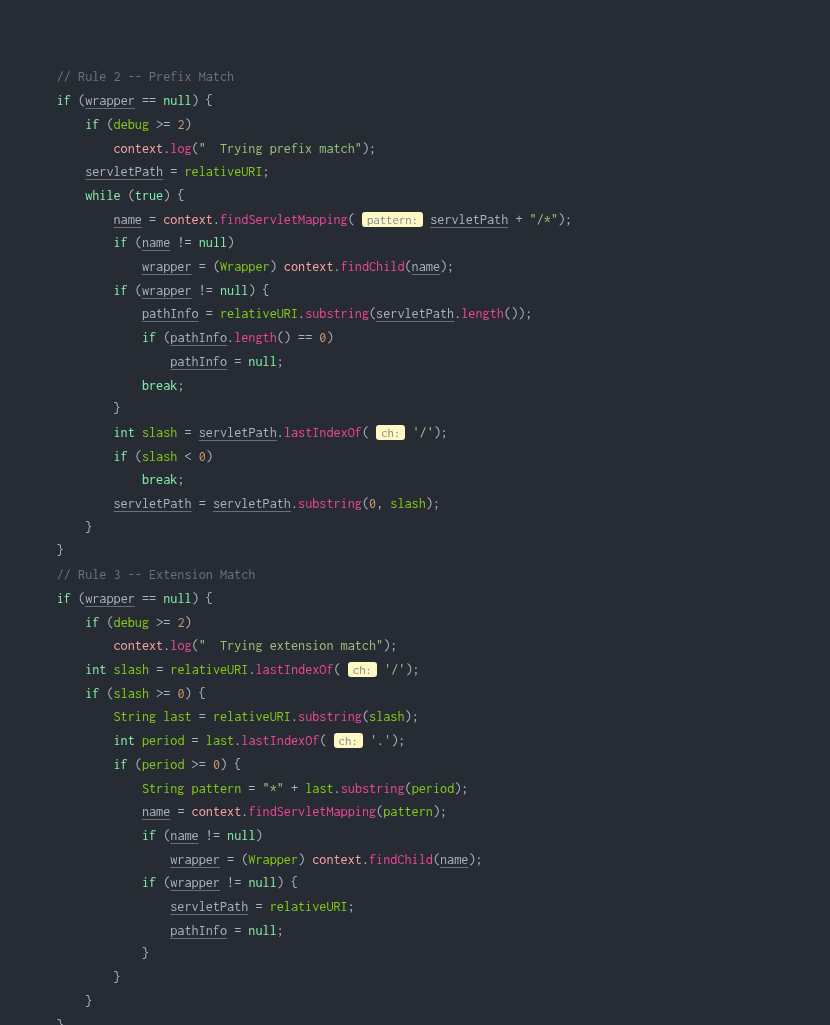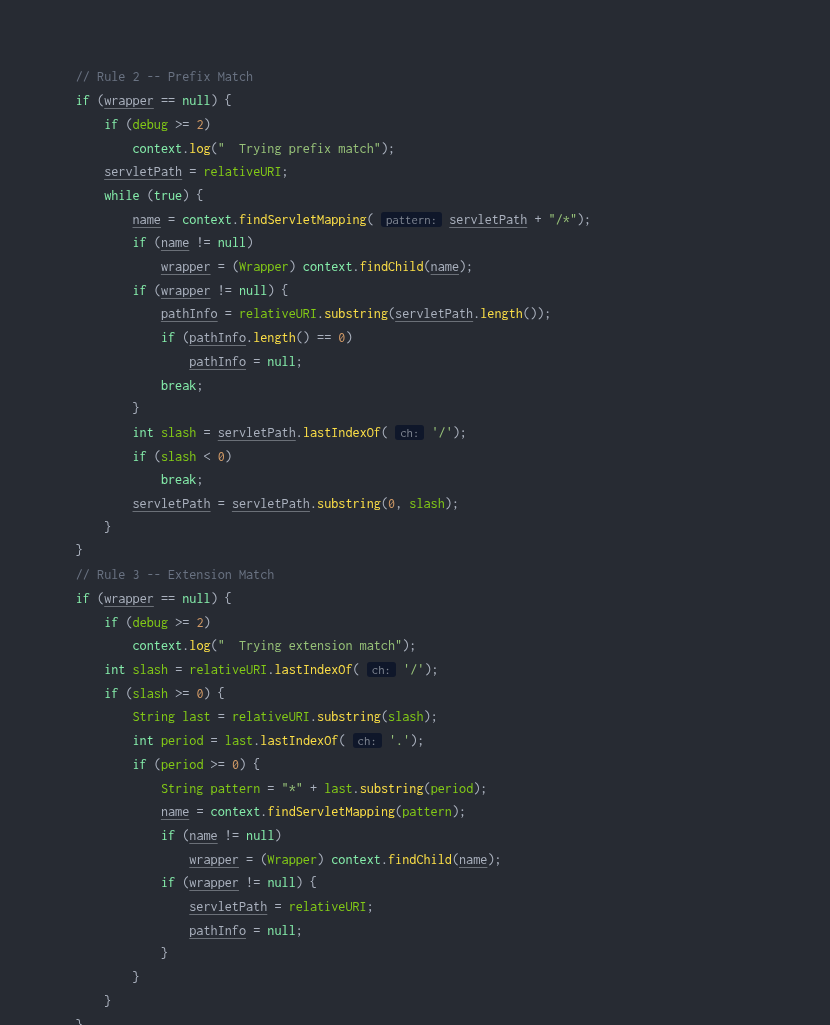--- a/index.html
+++ b/index.html
@@ -8,29 +8,29 @@
     background: #272b33;
     font-family: "SF Mono", "Monaco", "Inconsolata", "Fira Code", "Consolas", monospace;
     font-size: 14.2px;
     line-height: 23.7px;
     color: #abb2bf;
     white-space: pre;
     overflow-x: auto;
     width: 830px;
     box-sizing: border-box;
   }
-  .line  { display: block; padding-left: 19px; }
+  .line  { display: block; }
   .kw    { color: #86efac; }        
   .op    { color: #abb2bf; }        
   .num   { color: #d19a66; }        
   .str   { color: #98c379; }        
   .com   { color: #6a7383; font-style: normal; }        
-  .obj   { color: #86efac; }        
+  .obj   { color: #fca5a5; }        
   .var   { color: #abb2bf; text-decoration: underline; text-decoration-color: #6b7078; text-underline-offset: 3px; }
   .id    { color: #84cc16; }        
-  .fn    { color: #fde047; }        
-  .hint  { background: #0f172a; color: #808793; padding: 1px 5px; border-radius: 3px; font-size: 12.8px; }
+  .fn    { color: #ec4899; }        
+  .hint  { background: #fef9c3; color: #808793; padding: 1px 5px; border-radius: 3px; font-size: 12.8px; }
 </style>
 </head>
 <body>
 
 <div id="code"><span class="line">        <span class="com">// Rule 2 -- Prefix Match</span></span><span class="line">        <span class="kw">if</span><span> (</span><span class="var">wrapper</span><span> </span><span class="op">==</span><span> </span><span class="kw">null</span><span>) {</span></span><span class="line">            <span class="kw">if</span><span> (</span><span class="id">debug</span><span> </span><span class="op">&gt;=</span><span> </span><span class="num">2</span><span>)</span></span><span class="line">                <span class="obj">context</span><span>.</span><span class="fn">log</span><span>(</span><span class="str">"  Trying prefix match"</span><span>);</span></span><span class="line">            <span class="var">servletPath</span><span> </span><span class="op">=</span><span> </span><span class="id">relativeURI</span><span>;</span></span><span class="line">            <span class="kw">while</span><span> (</span><span class="kw">true</span><span>) {</span></span><span class="line">                <span class="var">name</span><span> </span><span class="op">=</span><span> </span><span class="obj">context</span><span>.</span><span class="fn">findServletMapping</span><span>( </span><span class="hint">pattern:</span><span> </span><span class="var">servletPath</span><span> </span><span class="op">+</span><span> </span><span class="str">"/*"</span><span>);</span></span><span class="line">                <span class="kw">if</span><span> (</span><span class="var">name</span><span> </span><span class="op">!=</span><span> </span><span class="kw">null</span><span>)</span></span><span class="line">                    <span class="var">wrapper</span><span> </span><span class="op">=</span><span> (</span><span class="id">Wrapper</span><span>) </span><span class="obj">context</span><span>.</span><span class="fn">findChild</span><span>(</span><span class="var">name</span><span>);</span></span><span class="line">                <span class="kw">if</span><span> (</span><span class="var">wrapper</span><span> </span><span class="op">!=</span><span> </span><span class="kw">null</span><span>) {</span></span><span class="line">                    <span class="var">pathInfo</span><span> </span><span class="op">=</span><span> </span><span class="id">relativeURI</span><span>.</span><span class="fn">substring</span><span>(</span><span class="var">servletPath</span><span>.</span><span class="fn">length</span><span>());</span></span><span class="line">                    <span class="kw">if</span><span> (</span><span class="var">pathInfo</span><span>.</span><span class="fn">length</span><span>() </span><span class="op">==</span><span> </span><span class="num">0</span><span>)</span></span><span class="line">                        <span class="var">pathInfo</span><span> </span><span class="op">=</span><span> </span><span class="kw">null</span><span>;</span></span><span class="line">                    <span class="kw">break</span><span>;</span></span><span class="line">                <span>}</span></span><span class="line">                <span class="kw">int</span><span> </span><span class="id">slash</span><span> </span><span class="op">=</span><span> </span><span class="var">servletPath</span><span>.</span><span class="fn">lastIndexOf</span><span>( </span><span class="hint">ch:</span><span> </span><span class="str">'/'</span><span>);</span></span><span class="line">                <span class="kw">if</span><span> (</span><span class="id">slash</span><span> </span><span class="op">&lt;</span><span> </span><span class="num">0</span><span>)</span></span><span class="line">                    <span class="kw">break</span><span>;</span></span><span class="line">                <span class="var">servletPath</span><span> </span><span class="op">=</span><span> </span><span class="var">servletPath</span><span>.</span><span class="fn">substring</span><span>(</span><span class="num">0</span><span>, </span><span class="id">slash</span><span>);</span></span><span class="line">            <span>}</span></span><span class="line">        <span>}</span></span><span class="line"><span></span></span><span class="line">        <span class="com">// Rule 3 -- Extension Match</span></span><span class="line">        <span class="kw">if</span><span> (</span><span class="var">wrapper</span><span> </span><span class="op">==</span><span> </span><span class="kw">null</span><span>) {</span></span><span class="line">            <span class="kw">if</span><span> (</span><span class="id">debug</span><span> </span><span class="op">&gt;=</span><span> </span><span class="num">2</span><span>)</span></span><span class="line">                <span class="obj">context</span><span>.</span><span class="fn">log</span><span>(</span><span class="str">"  Trying extension match"</span><span>);</span></span><span class="line">            <span class="kw">int</span><span> </span><span class="id">slash</span><span> </span><span class="op">=</span><span> </span><span class="id">relativeURI</span><span>.</span><span class="fn">lastIndexOf</span><span>( </span><span class="hint">ch:</span><span> </span><span class="str">'/'</span><span>);</span></span><span class="line">            <span class="kw">if</span><span> (</span><span class="id">slash</span><span> </span><span class="op">&gt;=</span><span> </span><span class="num">0</span><span>) {</span></span><span class="line">                <span class="id">String</span><span> </span><span class="id">last</span><span> </span><span class="op">=</span><span> </span><span class="id">relativeURI</span><span>.</span><span class="fn">substring</span><span>(</span><span class="id">slash</span><span>);</span></span><span class="line">                <span class="kw">int</span><span> </span><span class="id">period</span><span> </span><span class="op">=</span><span> </span><span class="id">last</span><span>.</span><span class="fn">lastIndexOf</span><span>( </span><span class="hint">ch:</span><span> </span><span class="str">'.'</span><span>);</span></span><span class="line">                <span class="kw">if</span><span> (</span><span class="id">period</span><span> </span><span class="op">&gt;=</span><span> </span><span class="num">0</span><span>) {</span></span><span class="line">                    <span class="id">String</span><span> </span><span class="id">pattern</span><span> </span><span class="op">=</span><span> </span><span class="str">"*"</span><span> </span><span class="op">+</span><span> </span><span class="id">last</span><span>.</span><span class="fn">substring</span><span>(</span><span class="id">period</span><span>);</span></span><span class="line">                    <span class="var">name</span><span> </span><span class="op">=</span><span> </span><span class="obj">context</span><span>.</span><span class="fn">findServletMapping</span><span>(</span><span class="id">pattern</span><span>);</span></span><span class="line">                    <span class="kw">if</span><span> (</span><span class="var">name</span><span> </span><span class="op">!=</span><span> </span><span class="kw">null</span><span>)</span></span><span class="line">                        <span class="var">wrapper</span><span> </span><span class="op">=</span><span> (</span><span class="id">Wrapper</span><span>) </span><span class="obj">context</span><span>.</span><span class="fn">findChild</span><span>(</span><span class="var">name</span><span>);</span></span><span class="line">                    <span class="kw">if</span><span> (</span><span class="var">wrapper</span><span> </span><span class="op">!=</span><span> </span><span class="kw">null</span><span>) {</span></span><span class="line">                        <span class="var">servletPath</span><span> </span><span class="op">=</span><span> </span><span class="id">relativeURI</span><span>;</span></span><span class="line">                        <span class="var">pathInfo</span><span> </span><span class="op">=</span><span> </span><span class="kw">null</span><span>;</span></span><span class="line">                    <span>}</span></span><span class="line">                <span>}</span></span><span class="line">            <span>}</span></span><span class="line">        <span>}</span></span></div>
 
 
 </body></html>

